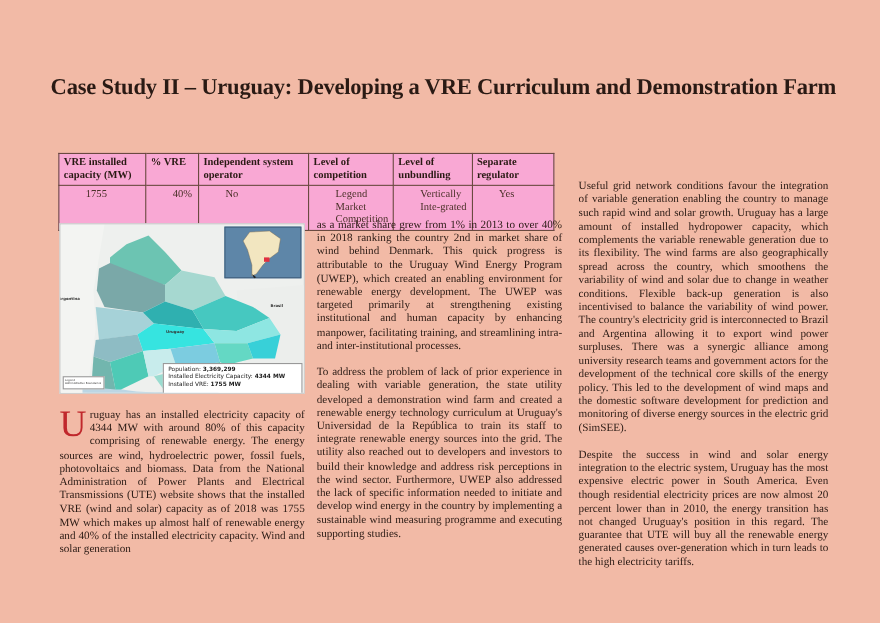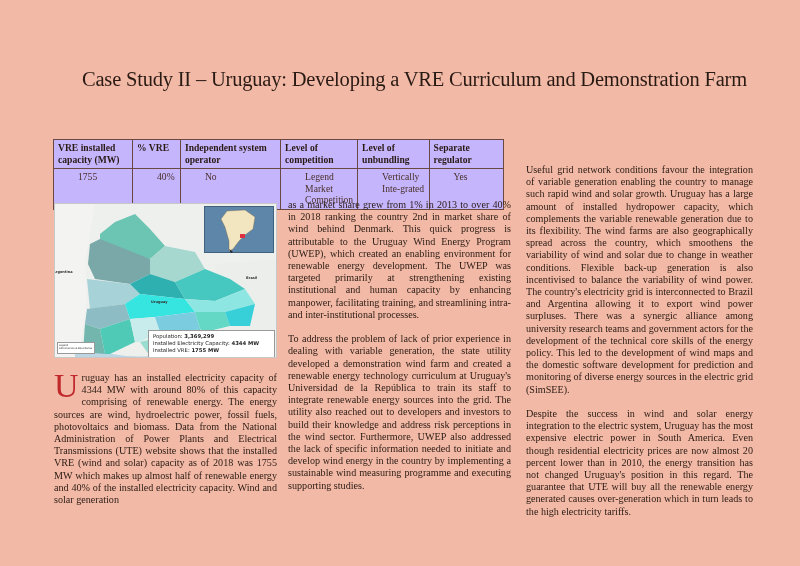--- a/index.html
+++ b/index.html
@@ -7,32 +7,31 @@
     body {
       background: #f2baa6;
       font-family: "Liberation Serif", "DejaVu Serif", serif;
       color: #2a1a14;
       position: relative;
     }
     .page-title {
       position: absolute;
       left: 46px; top: 68px;
       font-size: 20.5px;
-      font-weight: normal;
+      font-weight: bold;
       color: #2a1a14;
       letter-spacing: -0.2px;
       white-space: nowrap;
-      margin-left: 36px;
     }
     .data-table {
       position: absolute;
       left: 53px; top: 139px;
       width: 451px;
       border-collapse: collapse;
-      background: #c4b5fd;
+      background: #f9a8d4;
       font-size: 9.6px;
       line-height: 11.5px;
       border: 1.5px solid #5a4038;
     }
     .data-table th, .data-table td {
       border: 1px solid #6a4a40;
       padding: 2px 4px 3px 4px;
       text-align: left;
       vertical-align: top;
     }

